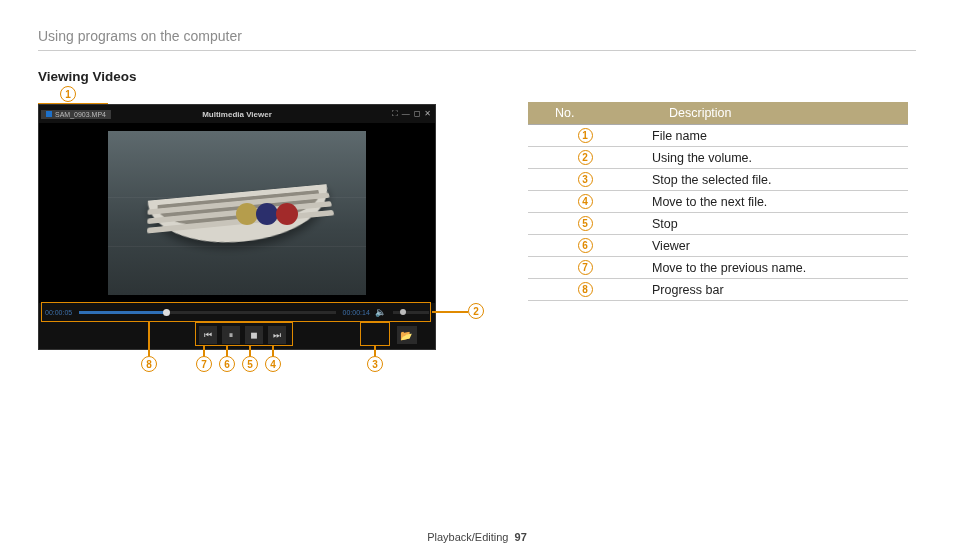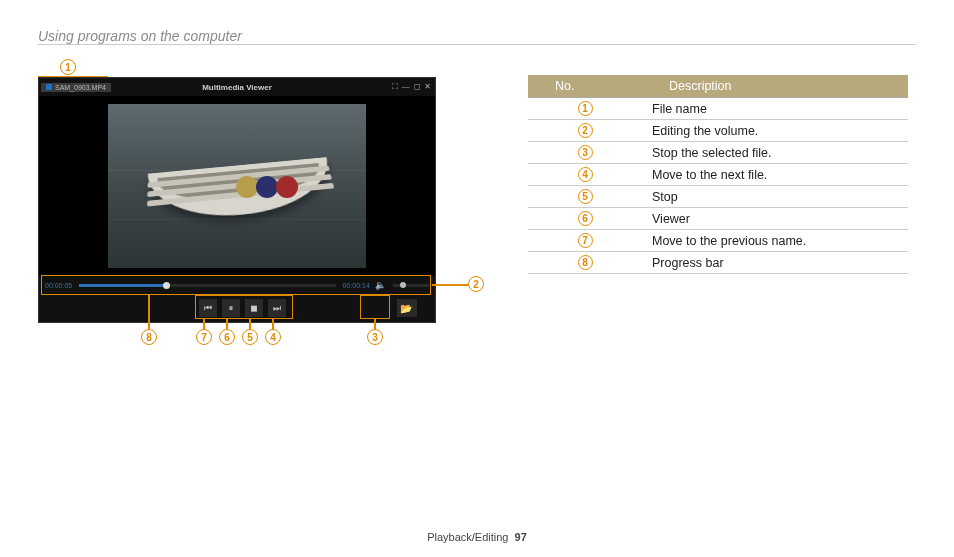--- a/index.html
+++ b/index.html
@@ -15,21 +15,21 @@
   .page {
     position: relative;
     width: 954px;
     height: 557px;
     box-sizing: border-box;
     padding: 28px 38px 0 38px;
   }
   .chapter {
     color: #8b8b8b;
     font-size: 14px;
-    font-style: italic;
+    margin-bottom: 6px;
   }
   .rule {
     border: none;
     border-top: 1px solid #ccc;
     margin: 0 0 18px 0;
   }
   .section-title {
     font-size: 13.5px;
     font-weight: bold;
     margin-bottom: 6px;
@@ -231,20 +231,21 @@
   }
   .footer .pn { font-weight: bold; }
 </style>
 </head>
 <body>
 
 <div class="page">
 
   <div class="chapter">Using programs on the computer</div>
   <hr class="rule">
+  <div class="section-title">Viewing Videos</div>
 
   <div class="columns">
 
     <div class="shot-wrap">
 
       <span class="callout" style="top:-4px; left:22px;">1</span>
       <span class="callout-square" style="top:13px; left:0; width:70px; height:22px;"></span>
 
       <div class="window">
         <div class="titlebar">
@@ -332,21 +333,21 @@
             <th>Description</th>
           </tr>
         </thead>
         <tbody>
           <tr>
               <td class="num"><span class="num-badge">1</span></td>
               <td>File name</td>
             </tr>
           <tr>
               <td class="num"><span class="num-badge">2</span></td>
-              <td>Editing the volume.</td>
+              <td>Using the volume.</td>
             </tr>
           <tr>
               <td class="num"><span class="num-badge">3</span></td>
               <td>Stop the selected file.</td>
             </tr>
           <tr>
               <td class="num"><span class="num-badge">4</span></td>
               <td>Move to the next file.</td>
             </tr>
           <tr>

